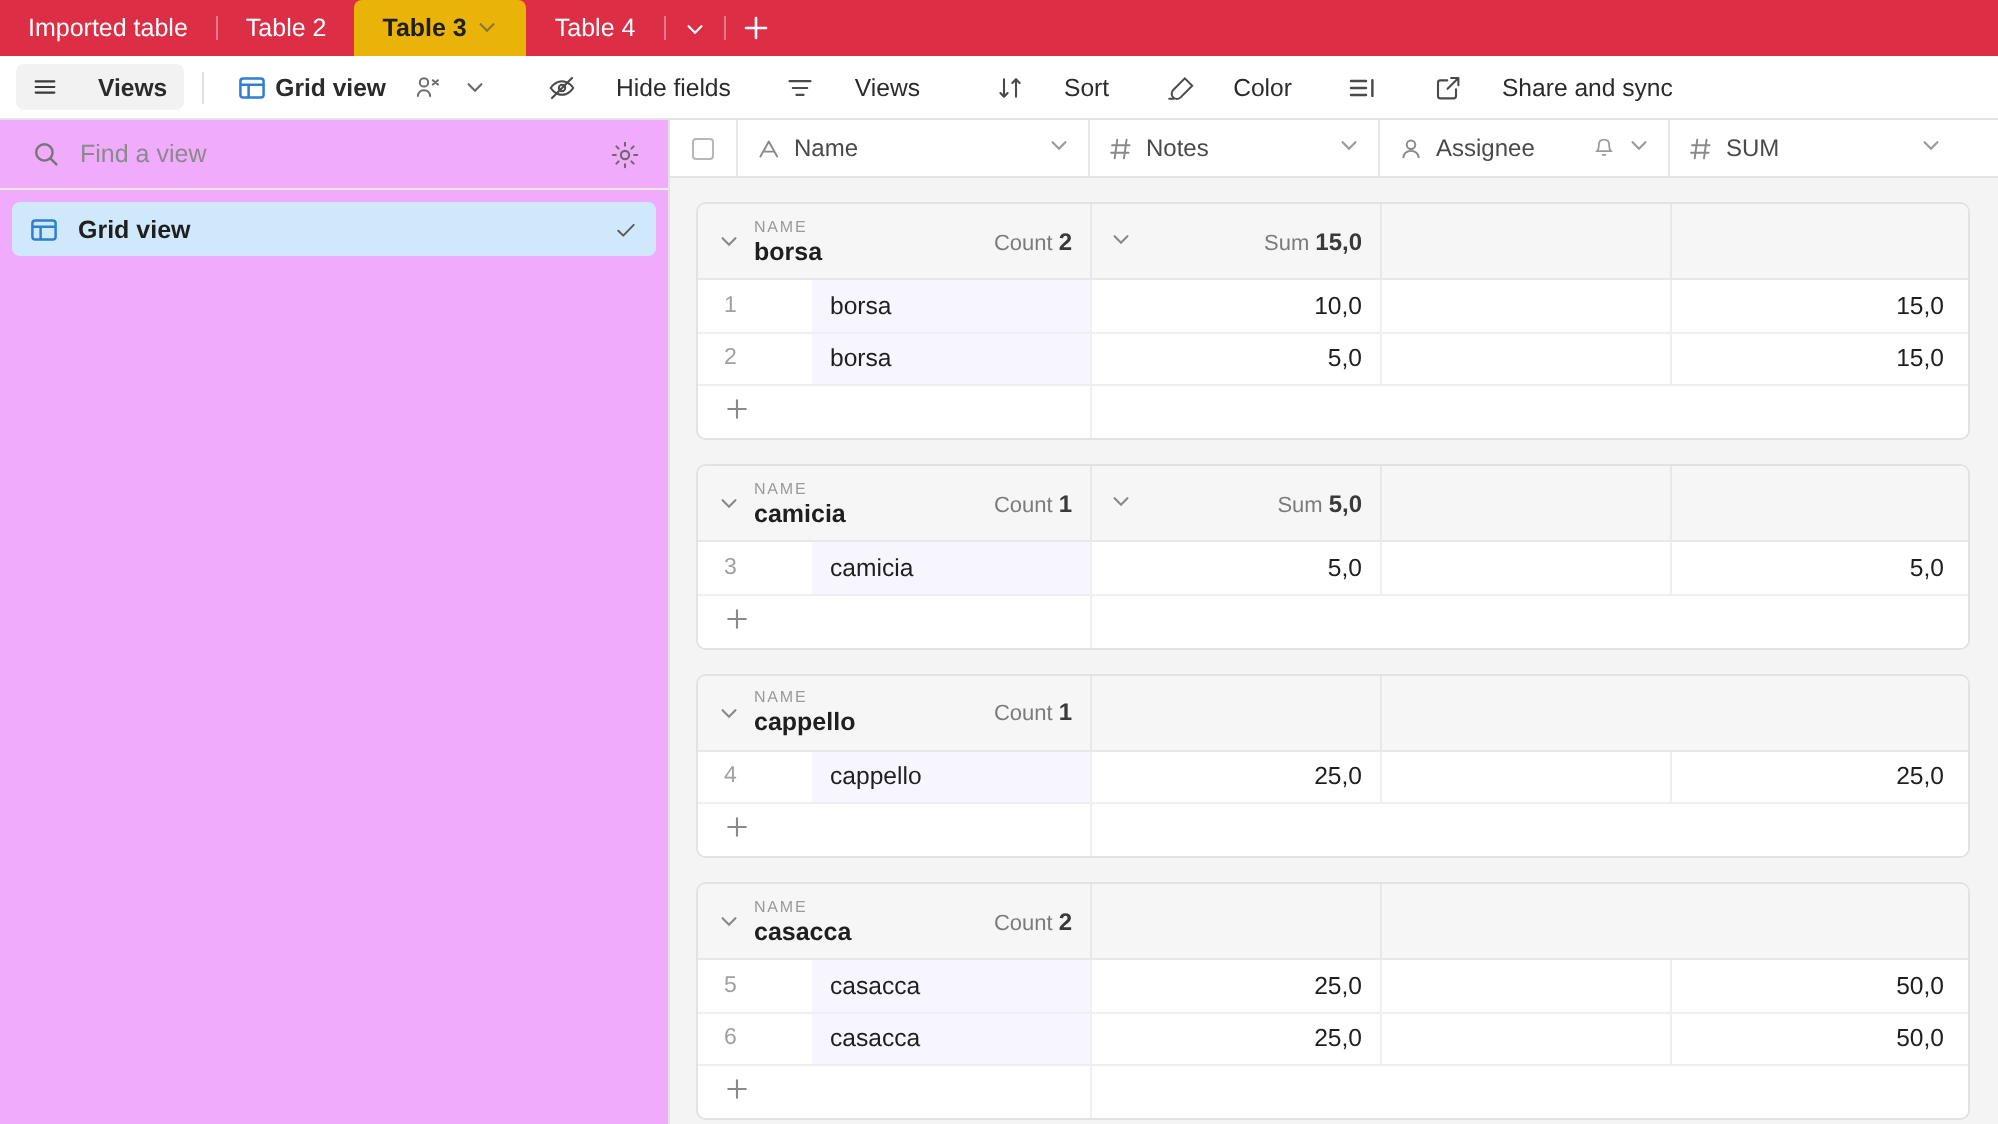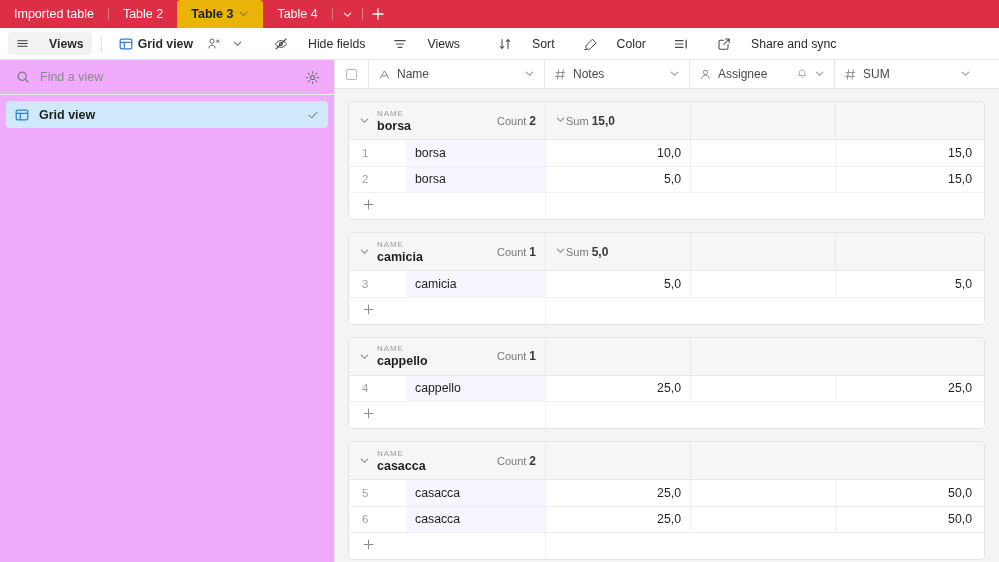--- a/index.html
+++ b/index.html
@@ -177,21 +177,21 @@
     height: 38px;
     background: #f6f6f7;
     border-bottom: 1px solid #e8e8e8;
   }
   .gh-cell {
     display: flex; align-items: center;
     border-right: 1px solid #e8e8e8;
     padding: 0 9px;
   }
   .gh-name { width: 197px; flex: 0 0 197px; gap: 7px; }
-  .gh-notes { width: 145px; flex: 0 0 145px; justify-content: flex-start; gap: 0; }
+  .gh-notes { width: 145px; flex: 0 0 145px; justify-content: space-between; gap: 0; }
   .gh-assign { width: 145px; flex: 0 0 145px; }
   .gh-sum { width: 145px; flex: 0 0 145px; border-right: none; }
   .grp-toggle {
     color: #6a6a6a; font-size: 11px; cursor: pointer;
     width: 12px; flex: none; display:flex; align-items:center; justify-content:center;
   }
   .grp-meta { display: flex; flex-direction: column; justify-content: center; gap: 1px; flex: 1; min-width: 0; }
   .grp-field {
     font-size: 8px; letter-spacing: .9px; color: #9a9a9a; text-transform: uppercase;
   }

